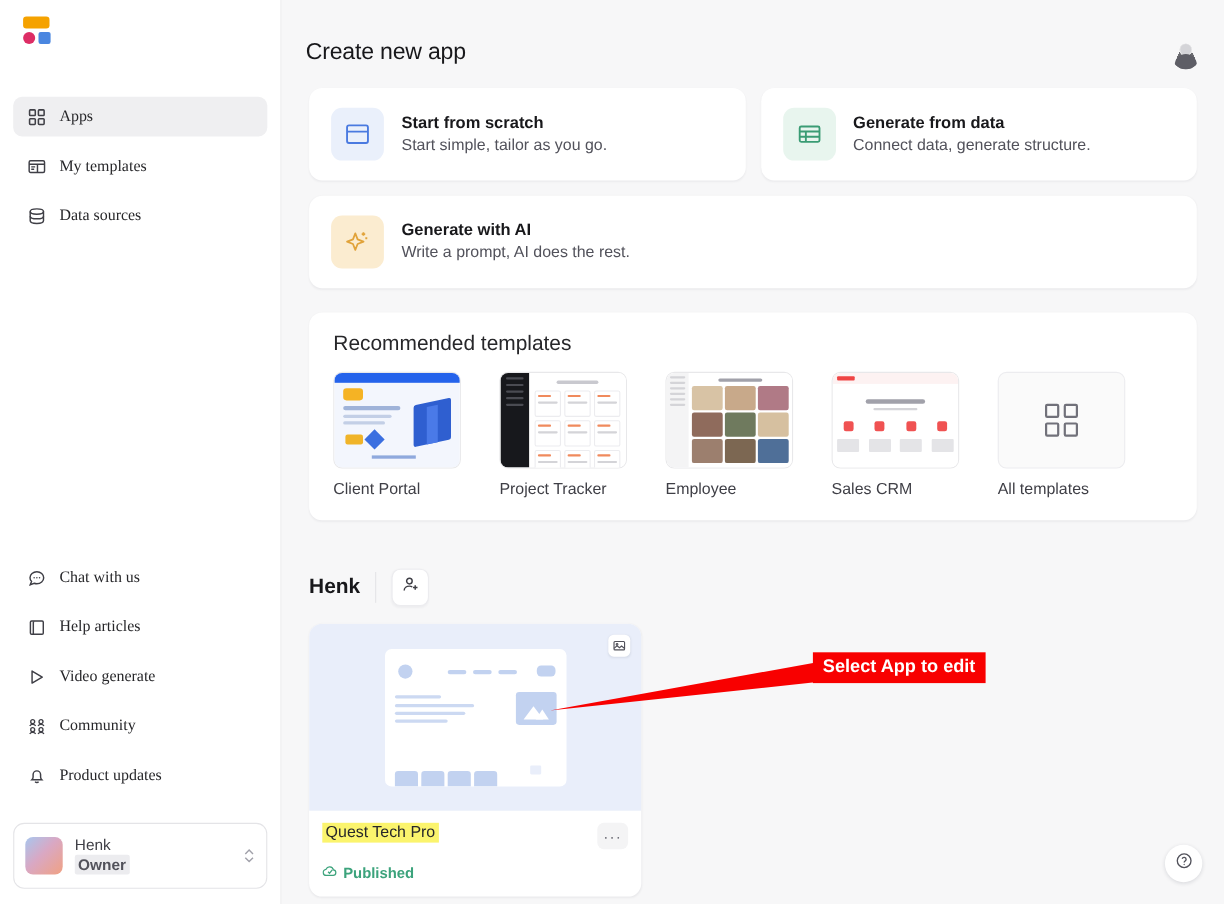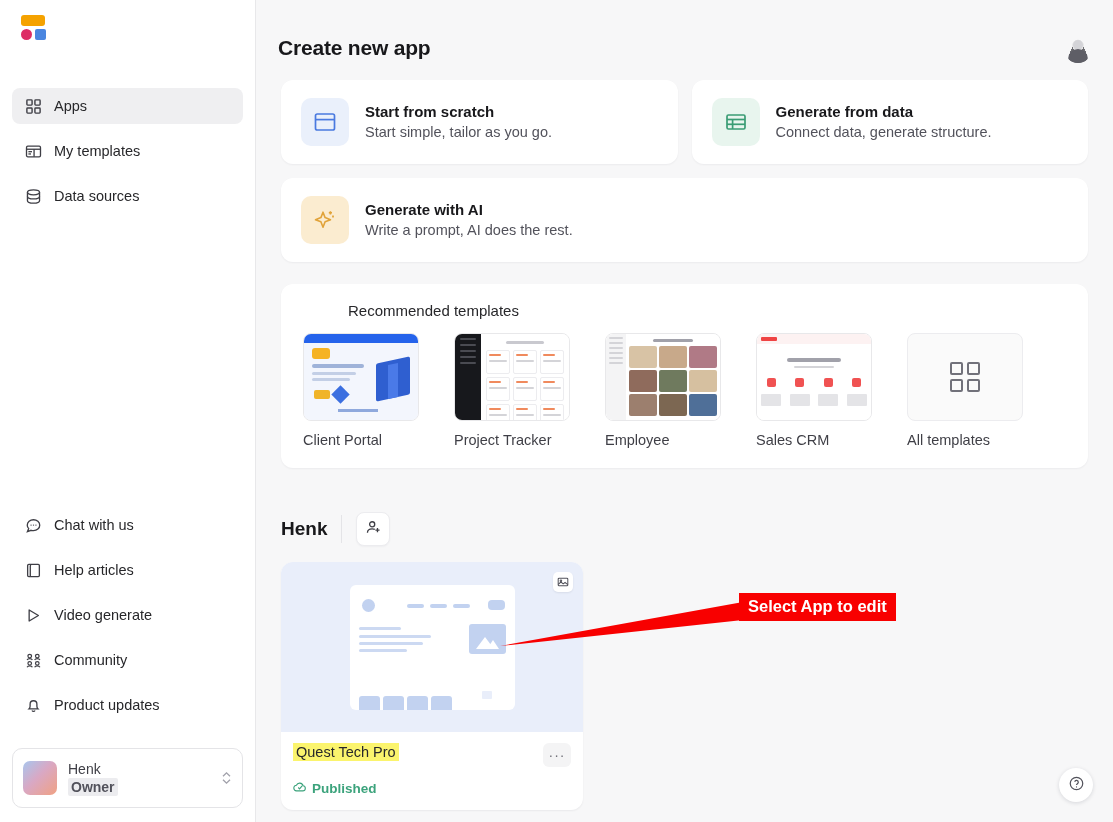--- a/index.html
+++ b/index.html
@@ -26,20 +26,21 @@
   .logo-dot { position: absolute; left: 3px; top: 17px; width: 11px; height: 11px; background: #dd2d65; border-radius: 50%; }
   .logo-sq { position: absolute; left: 17px; top: 17px; width: 11px; height: 11px; background: #4a86e0; border-radius: 2px; }
 
   .nav-top { margin-top: 32px; padding: 0 12px; }
   .nav-bottom { margin-top: auto; padding: 0 12px 10px 12px; }
   .nav-item {
     display: flex; align-items: center; gap: 12px;
     height: 36px; padding: 12px 12px; border-radius: 8px;
     color: #27272a; font-size: 14.5px; cursor: pointer;
     margin-bottom: 9px;
+    font-family: Liberation Serif, serif;
   }
   .nav-item.active { background: #efeff1; }
   .nav-item .ico { width: 18px; height: 18px; display: flex; align-items: center; justify-content: center; flex: 0 0 18px; color: #3f3f46; }
   .nav-item .ico svg { display:block; }
 
   .user-card {
     margin: 6px 12px 14px 12px;
     border: 1px solid #e4e4e7; border-radius: 10px;
     height: 60px; display: flex; align-items: center;
     padding: 0 10px; gap: 11px; cursor: pointer; background:#fff;
@@ -53,21 +54,21 @@
   .user-role { font-size: 14px; color: #52525b; line-height: 18px; background:#ececef; display:inline-block; padding: 0 3px; border-radius: 2px; font-weight: bold; }
   .user-chev { color: #a1a1aa; display:flex; flex-direction:column; gap:2px; }
 
   
   .main {
     flex: 1; height: 822px; background: #f7f7f8;
     position: relative; overflow: hidden;
   }
   .main-inner { padding: 36px 0 0 0; }
   .page-title {
-    font-size: 21px; font-weight: bold; color: #18181b;
+    font-size: 21px; font-weight: normal; color: #18181b;
     margin: 0 0 20px 22px; letter-spacing: -0.2px;
   }
   .topbar-avatar {
     position: absolute; right: 22px; top: 37px;
     width: 26px; height: 26px; border-radius: 50%;
     background: radial-gradient(circle at 50% 32%, #e9e9ea 0 26%, transparent 27%),
                 radial-gradient(ellipse at 50% 100%, #6b6b70 0 52%, transparent 53%);
     overflow:hidden;
   }
   .topbar-avatar .head { position:absolute; left:8px; top:3px; width:10px; height:10px; border-radius:50%; background:#d4d4d8; }
@@ -89,21 +90,21 @@
   .cc-icon.green { background: #e8f5ee; }
   .cc-icon.amber { background: #fbecd0; }
   .cc-title { font-size: 15px; font-weight: bold; color: #18181b; line-height: 20px; }
   .cc-sub { font-size: 14.5px; color: #52525b; line-height: 20px; }
 
   .templates-panel {
     background: #fff; border-radius: 12px;
     margin: 0 25px; padding: 18px 22px 20px 22px;
     box-shadow: 0 1px 2px rgba(16,24,40,0.05);
   }
-  .tp-title { font-size: 15px; color: #27272a; margin-bottom: 14px; margin-left: 45px; }
+  .tp-title { font-size: 19px; color: #27272a; margin-bottom: 14px; }
   .tp-grid { display: flex; gap: 35px; align-items: flex-end; }
   .tp-item { width: 116px; cursor: pointer; }
   .tp-thumb {
     width: 116px; height: 88px; border-radius: 8px;
     border: 1px solid #e8e8ea; overflow: hidden; position: relative;
     background: #fff;
   }
   .tp-label { font-size: 14.5px; color: #3f3f46; margin-top: 11px; white-space: nowrap; }
   .tp-item.alltpl .tp-thumb {
     display: flex; align-items: center; justify-content: center;

